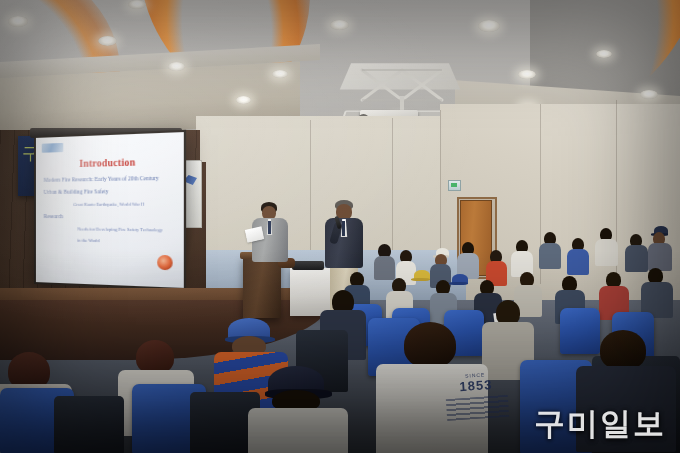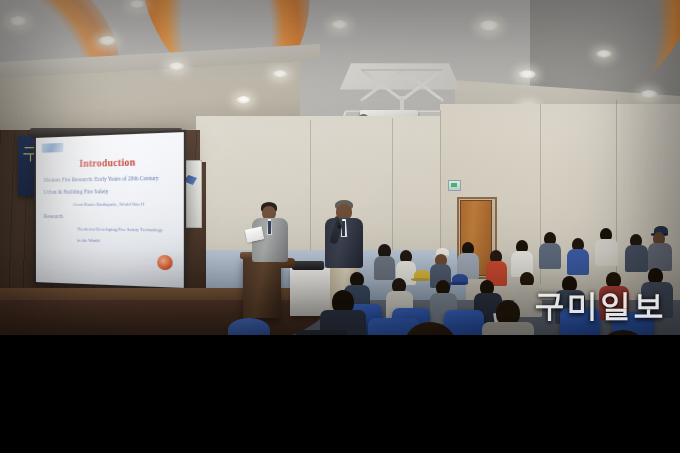--- a/index.html
+++ b/index.html
@@ -1,20 +1,20 @@
 <!DOCTYPE html>
 <html><head>
 <meta charset="utf-8">
 <style>
   html,body{margin:0;padding:0;background:#000;}
   body{font-family:"Liberation Sans", sans-serif;}
 
   #scene{
     position:relative;
-    width:680px;height:335px;
+    width:680px;height:453px;
     overflow:hidden;
     background:#2b2622;
   }
 
   
   .ceiling{
     position:absolute;left:0;top:0;width:680px;height:150px;
     background:linear-gradient(178deg,#cfcdca 0%,#c4c2bf 30%,#b9b7b3 62%,#a9a7a3 100%);
   }
   .ceil-dark-right{

